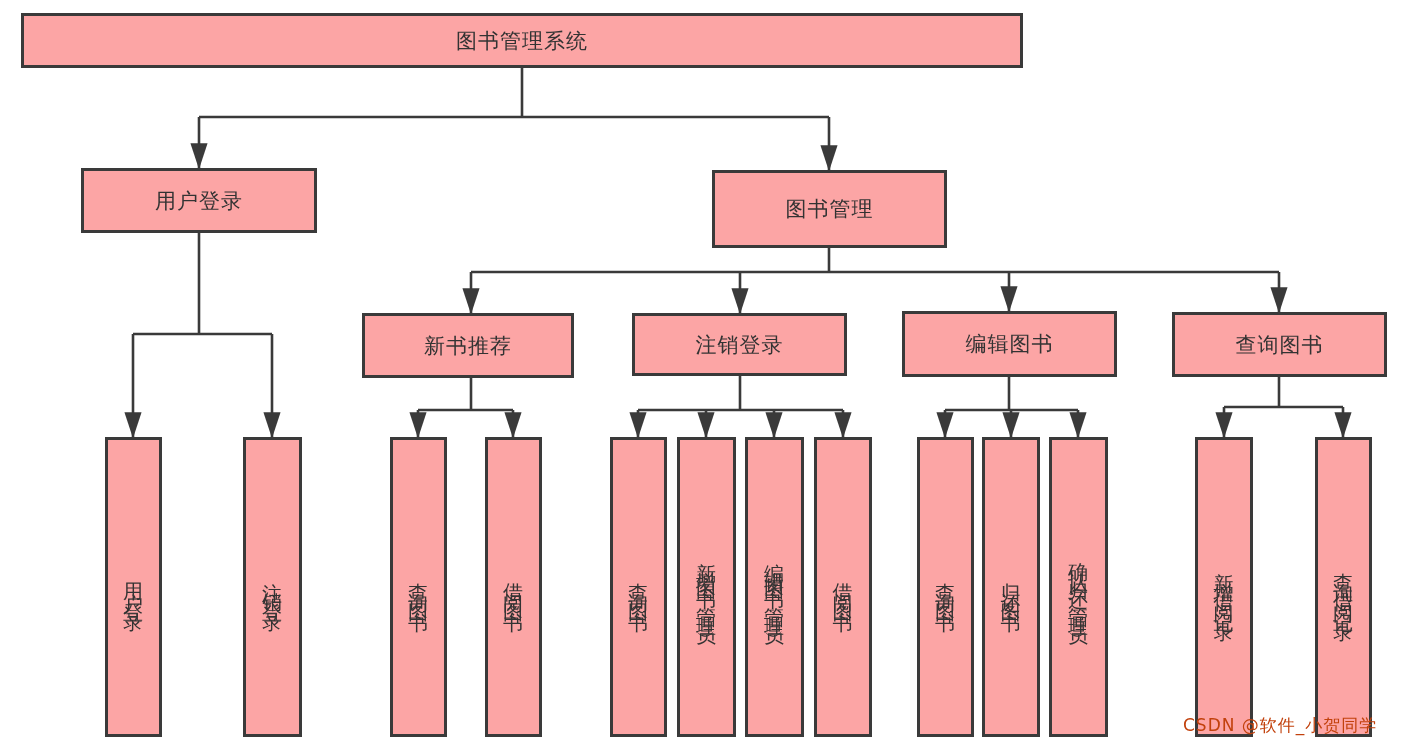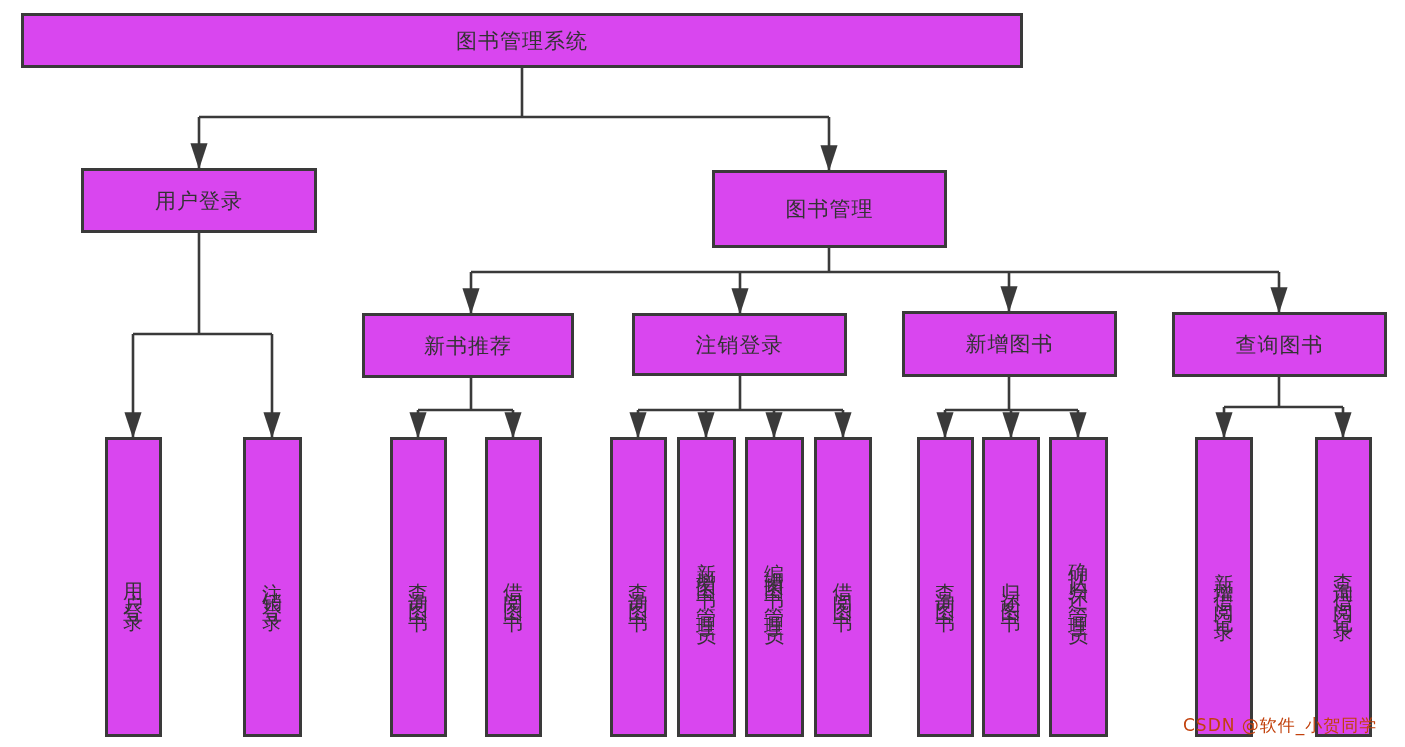--- a/index.html
+++ b/index.html
@@ -2,21 +2,21 @@
 <html><head>
 <meta charset="utf-8">
 <style>
   html,body{margin:0;padding:0;background:#fff;}
   .canvas{
     position:relative;width:1405px;height:747px;background:#ffffff;overflow:hidden;
     font-family:"DejaVu Sans","Liberation Sans",sans-serif;color:#333333;
   }
   .connectors{position:absolute;left:0;top:0;}
   .node{
-    position:absolute;box-sizing:border-box;background:#d946ef;
+    position:absolute;box-sizing:border-box;background:#fca5a5;
     border:3px solid #3a3a3a;display:flex;align-items:center;justify-content:center;
   }
   .node.h .lbl{font-size:21px;letter-spacing:1px;white-space:nowrap;color:#333;}
   .node.v .lbl{
     writing-mode:vertical-rl;text-orientation:mixed;
     font-size:20px;letter-spacing:10px;line-height:1;color:#333;
   }
   .node.v.long .lbl{letter-spacing:9px;}
   .watermark{
     position:absolute;left:1183px;top:714px;z-index:5;
@@ -89,21 +89,21 @@
     <span class="lbl">图书管理</span>
   </div>
 
   <div class="node h" style="left:362px;top:313px;width:212px;height:65px">
     <span class="lbl">新书推荐</span>
   </div>
   <div class="node h" style="left:632px;top:313px;width:215px;height:63px">
     <span class="lbl">注销登录</span>
   </div>
   <div class="node h" style="left:902px;top:311px;width:215px;height:66px">
-    <span class="lbl">新增图书</span>
+    <span class="lbl">编辑图书</span>
   </div>
   <div class="node h" style="left:1172px;top:312px;width:215px;height:65px">
     <span class="lbl">查询图书</span>
   </div>
 
   <div class="node v" style="left:105px;top:437px;width:57px;height:300px">
     <span class="lbl">用户登录</span>
   </div>
   <div class="node v" style="left:243px;top:437px;width:59px;height:300px">
     <span class="lbl">注销登录</span>

